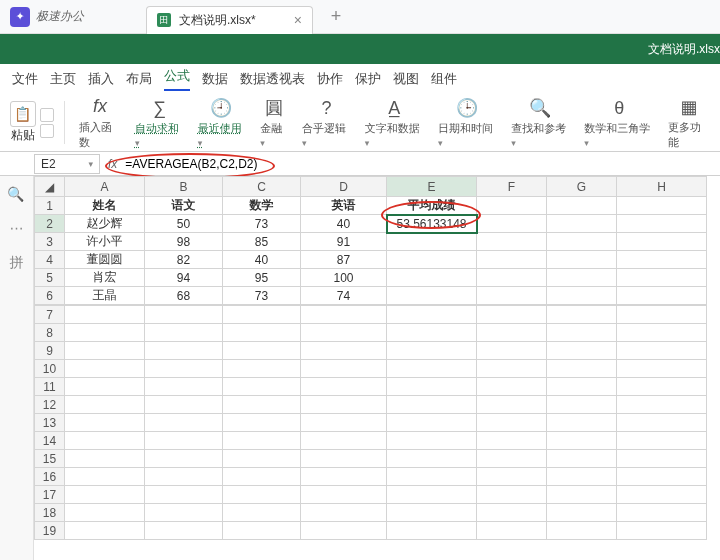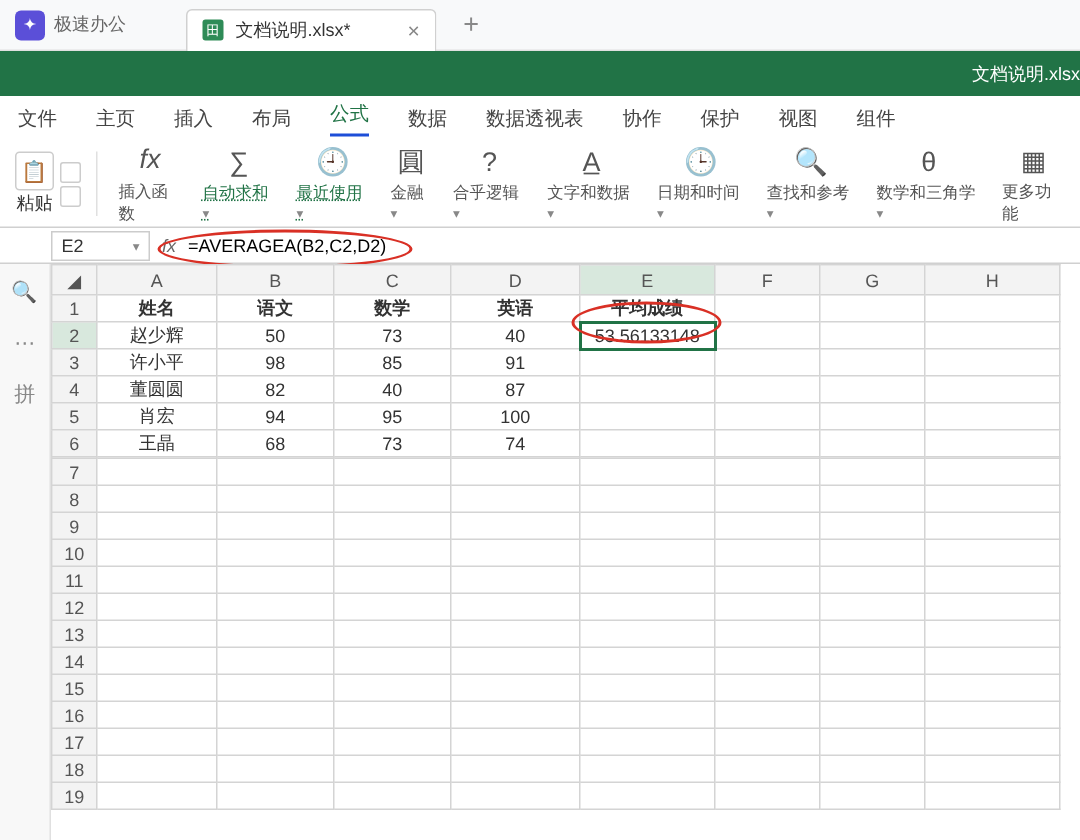--- a/index.html
+++ b/index.html
@@ -1,31 +1,31 @@
 <!DOCTYPE html>
 <html><head>
 <meta charset="utf-8">
 <style>
   * { box-sizing: border-box; margin: 0; padding: 0; font-family: "Microsoft YaHei", Arial, sans-serif; }
   body { width: 720px; height: 560px; background: #f3f3f3; overflow: hidden; font-size: 12px; color: #333; }
 
   
   .titlebar { height: 34px; background: #f8f9fa; display: flex; align-items: center; border-bottom: 1px solid #e0e0e0; }
   .app-logo { width: 20px; height: 20px; background: #5b4fd8; border-radius: 4px; margin: 0 6px 0 10px; display:flex;align-items:center;justify-content:center;color:#fff;font-size:11px;}
-  .app-name { font-size: 12px; color: #666; margin-right: 40px; }
+  .app-name { font-size: 12px; color: #666; margin-right: 62px; font-style: italic; }
   .doctab { height: 28px; background: #fff; border: 1px solid #d0d0d0; border-bottom: none; border-radius: 4px 4px 0 0; display: flex; align-items: center; padding: 0 10px; gap: 8px; margin-top: 6px; }
   .doctab .doc-icon { width: 14px; height: 14px; background:#2e8b57; color:#fff; font-size:9px; display:flex;align-items:center;justify-content:center;border-radius:2px;}
   .doctab .close { color:#888; font-size:14px; margin-left:30px;}
   .newtab { margin-left: 18px; color:#888; font-size:18px; }
 
   
   .headerbar { height: 30px; background: #217346; display: flex; align-items: center; justify-content: flex-end; color: #fff; font-size: 12px; }
 
   
-  .menutabs { height: 30px; background: #fff; display: flex; align-items: center; padding-left: 12px; gap: 26px; font-size: 13px; color:#444;}
+  .menutabs { height: 30px; background: #fff; display: flex; align-items: center; padding-left: 12px; gap: 12px; font-size: 13px; color:#444;}
   .menutabs .tab { cursor:pointer; }
   .menutabs .tab.active { color: #217346; border-bottom: 2px solid #1d4ed8; padding-bottom:4px; }
 
   
   .ribbon { height: 58px; background: #fff; border-bottom: 1px solid #d0d0d0; display: flex; align-items: center; padding: 0 10px; gap: 14px; overflow:hidden;}
   .ribgroup { display:flex; flex-direction:column; align-items:center; gap:2px; font-size:11px; color:#555; }
   .ribgroup .ic { font-size:18px; height:22px; display:flex;align-items:center;}
   .paste-group { display:flex; align-items:center; gap:4px; border-right:1px solid #e0e0e0; padding-right:10px;}
   .paste-main { display:flex;flex-direction:column;align-items:center;}
   .paste-main .ic { width:26px;height:26px;border:1px solid #ccc;border-radius:3px;display:flex;align-items:center;justify-content:center;font-size:14px;}

